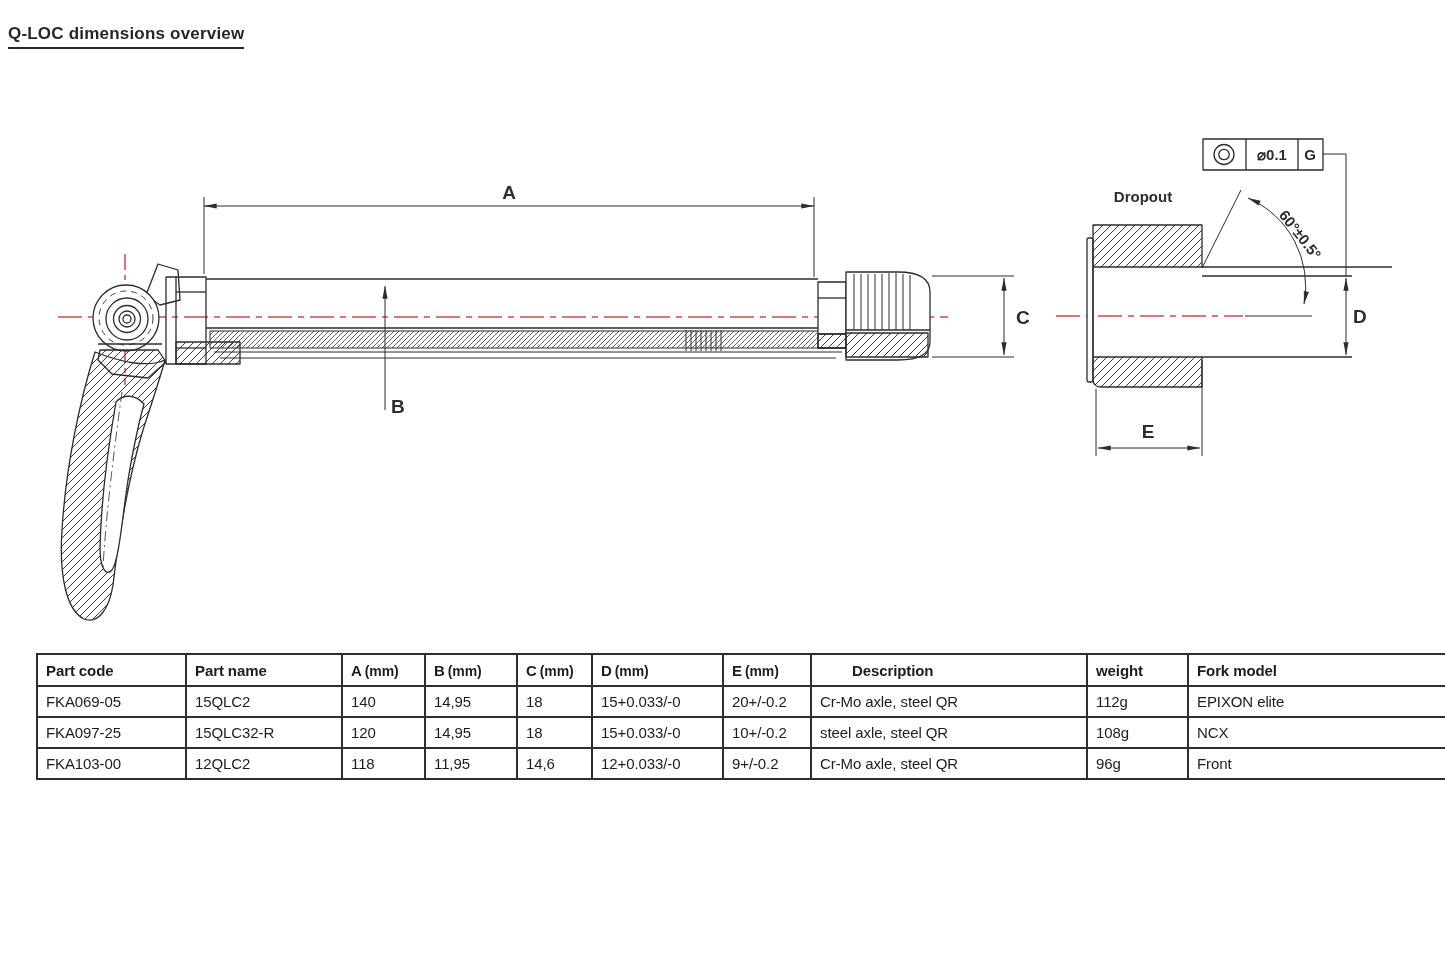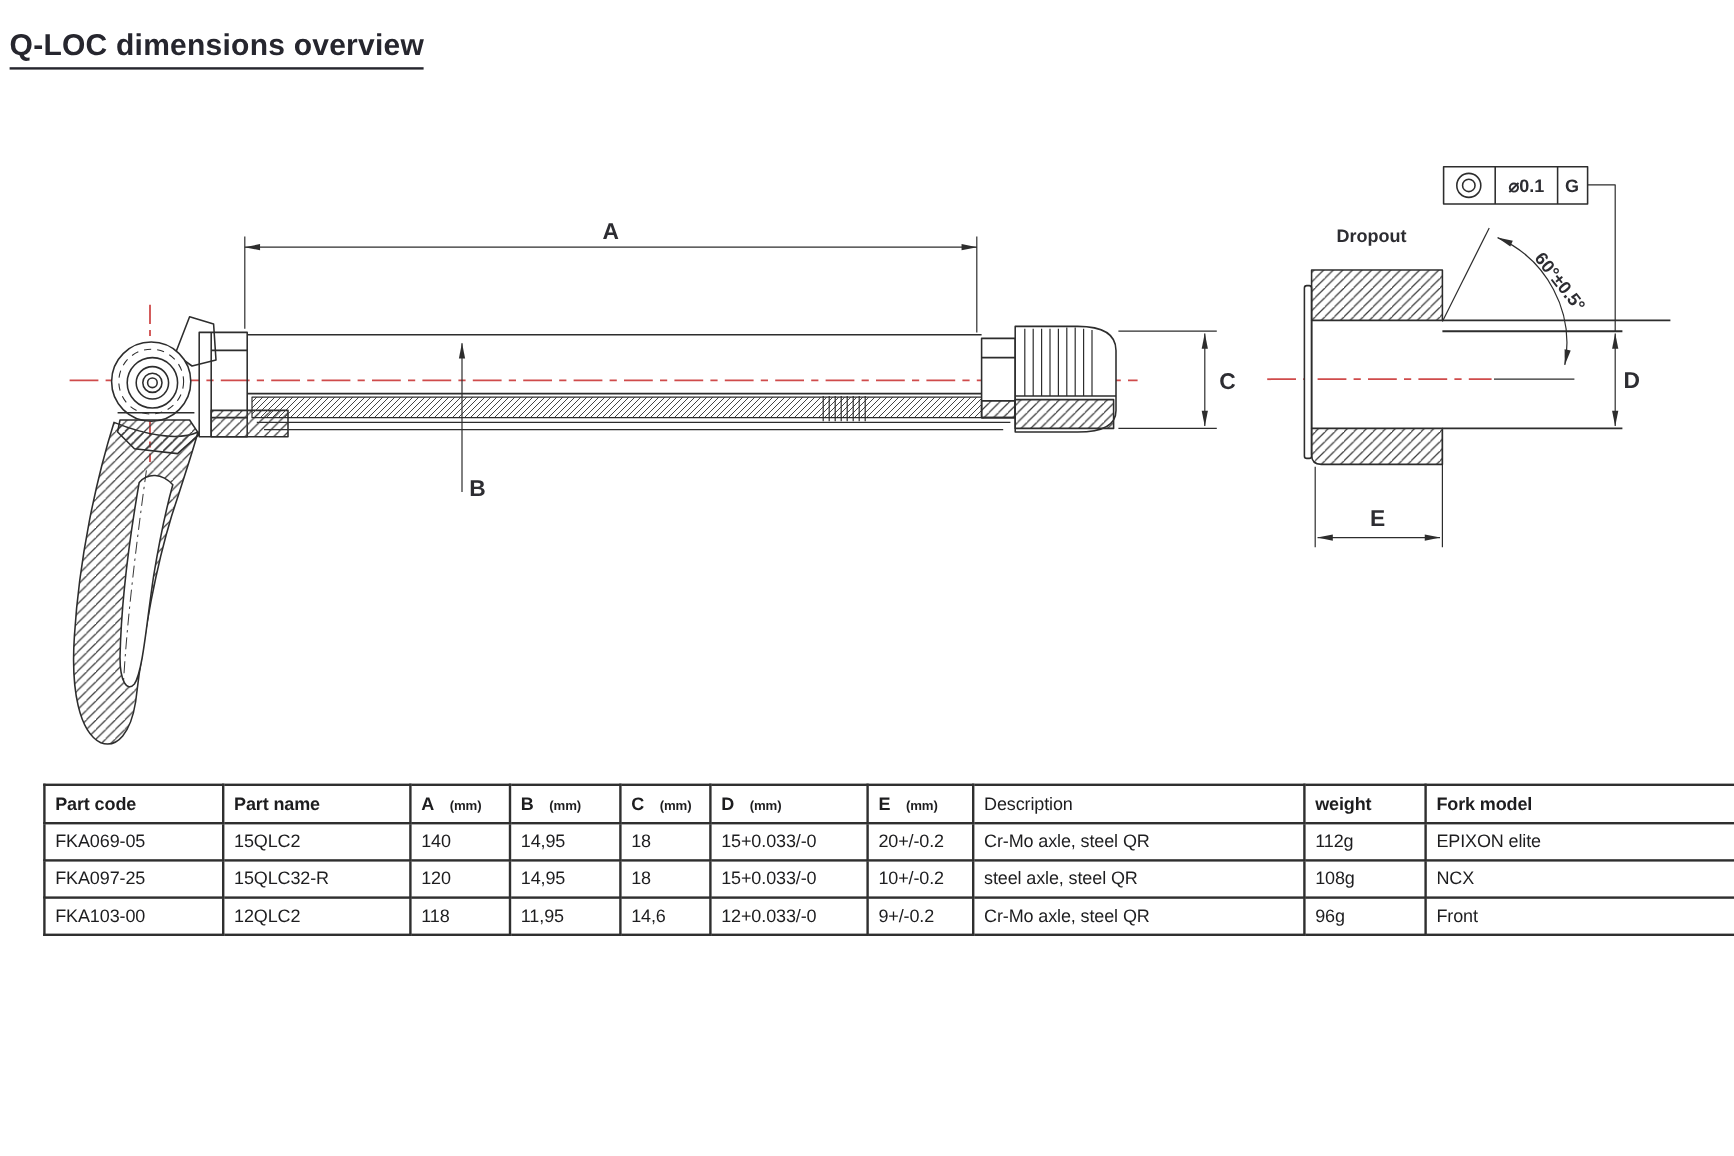--- a/index.html
+++ b/index.html
@@ -2,21 +2,21 @@
 <html><head>
 <meta charset="utf-8">
 <style>
   html,body{margin:0;padding:0;}
   body{
     width:1445px;height:963px;position:relative;overflow:hidden;
     background:#ffffff;font-family:"Liberation Sans",sans-serif;
   }
   .page-title{
     position:absolute;left:8px;top:24px;
-    font-size:25px;font-weight:bold;color:#26262e;
+    font-size:17px;font-weight:bold;color:#26262e;
     letter-spacing:.2px;
     border-bottom:2.5px solid #26262e;padding-bottom:3px;
   }
   svg.drawing{position:absolute;left:0;top:0;}
   svg text{font-family:"Liberation Sans",sans-serif;}
   .dim-label{font-size:19px;font-weight:600;fill:#2d2d32;}
   .small-label{font-size:15px;font-weight:700;fill:#2d2d32;}
   .tol-label{font-size:15px;font-weight:600;fill:#2d2d32;}
   .angle-label{font-size:15px;font-weight:600;fill:#2d2d32;}
 
@@ -25,21 +25,21 @@
     border-collapse:collapse;table-layout:fixed;
     background:#fff;
   }
   table.dim-table th,table.dim-table td{
     border:2px solid #2f2f2f;
     padding:0 8px;overflow:hidden;white-space:nowrap;
     text-align:left;vertical-align:middle;
   }
   table.dim-table th{height:30px;font-size:15px;color:#1d1d1f;letter-spacing:-.1px;}
   table.dim-table td{height:29px;font-size:15px;font-weight:400;color:#1d1d1f;letter-spacing:-.1px;}
-  th .col-unit{font-size:11px;font-weight:700;margin-left:13px;}
+  th .col-unit{font-size:14px;font-weight:700;margin-left:3px;}
 </style>
 </head>
 <body>
 
 <div class="page-title">Q-LOC dimensions overview</div>
 
 <svg class="drawing" width="1445" height="650" viewBox="0 0 1445 650">
   <defs>
     <pattern id="h8" patternUnits="userSpaceOnUse" width="8" height="8">
       <path d="M-1,9 L9,-1" stroke="#3b3b3b" stroke-width="1"></path>
@@ -185,21 +185,21 @@
     </colgroup>
   <thead>
       <tr>
         <th><span class="col-label" style="font-weight: bold;">Part code</span></th>
         <th><span class="col-label" style="font-weight: bold;">Part name</span></th>
         <th><span class="col-label" style="font-weight: bold;">A</span><span class="col-unit">(mm)</span></th>
         <th><span class="col-label" style="font-weight: bold;">B</span><span class="col-unit">(mm)</span></th>
         <th><span class="col-label" style="font-weight: bold;">C</span><span class="col-unit">(mm)</span></th>
         <th><span class="col-label" style="font-weight: bold;">D</span><span class="col-unit">(mm)</span></th>
         <th><span class="col-label" style="font-weight: bold;">E</span><span class="col-unit">(mm)</span></th>
-        <th><span class="col-label" style="font-weight: normal;">Description</span></th>
+        <th><span class="col-label" style="font-weight: bold; margin-left: 32px;">Description</span></th>
         <th><span class="col-label" style="font-weight: bold;">weight</span></th>
         <th><span class="col-label" style="font-weight: bold;">Fork model</span></th>
       </tr>
     </thead>
   <tbody>
       <tr>
         <td>FKA069-05</td>
         <td>15QLC2</td>
         <td>140</td>
         <td>14,95</td>

